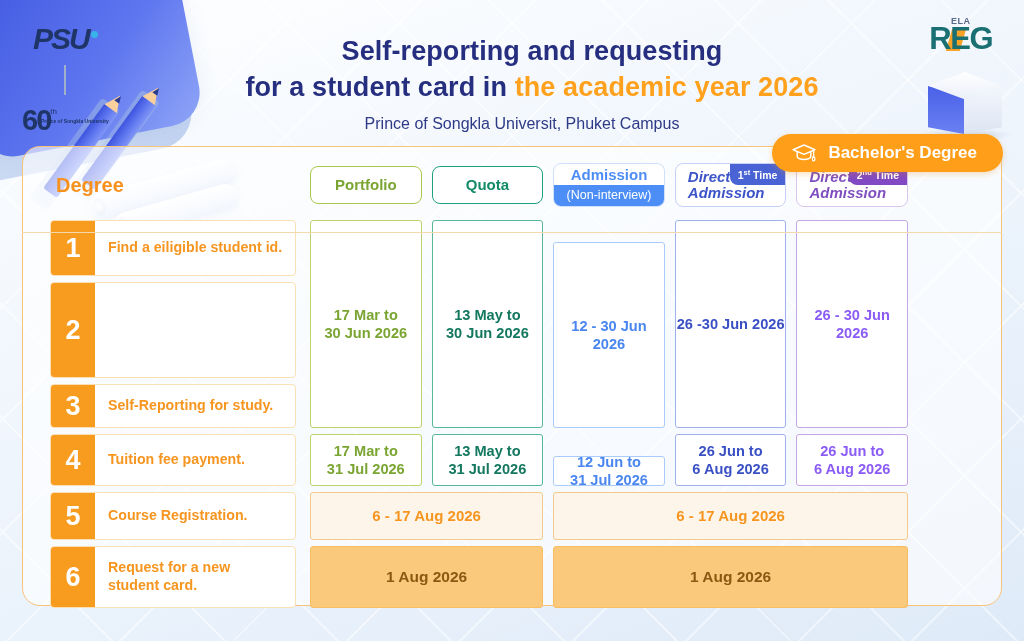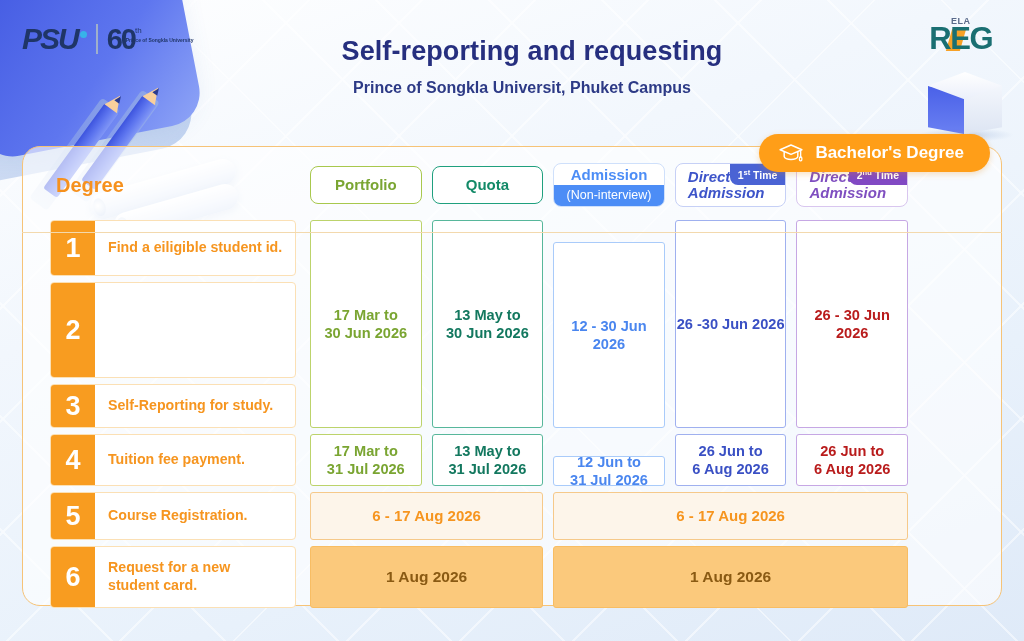--- a/index.html
+++ b/index.html
@@ -137,49 +137,50 @@
     color: #262f7f;
     line-height: 1.33;
     letter-spacing: .1px;
     margin-left: 40px;
   }
   .title .accent { color: #ffa11c; }
   .subtitle {
     margin-top: 9px;
     font-size: 16px;
     color: #2d3a86;
-    font-weight: bold;
+    font-weight: normal;
     padding-left: 20px;
   }
 
   
   .psu-logo {
     position: absolute;
     left: 22px; top: 22px;
     display: flex; align-items: center; gap: 9px;
     z-index: 6;
+    flex-direction: column;
   }
   .psu-mark { font-size: 30px; font-weight: bold; color: #1f3567; letter-spacing:-2px; font-style: italic; }
   .psu-dot { width:7px;height:7px;border-radius:50%;background:#37b3e9;display:inline-block;margin-left:2px;vertical-align:super;}
   .psu-div { width:2px; height:30px; background:#9fb0cb; }
   .psu-60 { display:flex; align-items:flex-start; }
   .psu-60 .num { font-size:29px; font-weight:bold; color:#1f3567; letter-spacing:-2px; }
   .psu-60 .th { font-size:8px; color:#1f3567; margin-top:3px; }
   .psu-60 .uni { font-size:5px; color:#1f3567; line-height:1.25; margin-top:14px; margin-left:-16px; font-weight:bold;}
 
   
   .reg-logo { position:absolute; right:32px; top:16px; text-align:center; z-index:6; }
   .reg-ela { font-size:9px; font-weight:bold; color:#5a6a8a; letter-spacing:.5px; }
   .reg-word { font-size:31px; font-weight:bold; color:#1a6f72; letter-spacing:-1.5px; line-height:.85; position:relative; }
   .reg-slash { position:absolute; left:20px; top:3px; width:14px; height:22px; background:#f7a127; transform: skewX(-16deg); z-index:-1; }
 
   
   .badge-bachelor {
     position: absolute;
-    right: 34px; top: 134px;
+    right: 21px; top: 134px;
     display: flex; align-items: center; gap: 11px;
     background: #ff9e18;
     color: #ffffff;
     padding: 9px 26px 9px 19px;
     border-radius: 22px;
     font-size: 17px;
     font-weight: bold;
     z-index: 7;
     box-shadow: 0 2px 6px rgba(230,140,20,.28);
   }
@@ -290,21 +291,21 @@
     border-radius: 3px;
     display: flex; align-items: center; justify-content: center;
     text-align: center;
     font-size: 14.6px; font-weight: bold;
     line-height: 1.25;
   }
   .c-portfolio { border-color: #bcd36b; color: #7aa532; }
   .c-quota     { border-color: #57b79b; color: #13785f; }
   .c-admission { border-color: #a9cbfa; color: #4a86ef; margin-top: 22px; }
   .c-direct1   { border-color: #9fb0ef; color: #3a50c4; }
-  .c-direct2   { border-color: #c6a7e4; color: #b91c1c; }
+  .c-direct2   { border-color: #c6a7e4; color: #8b5cf6; }
 
   .cell.merge-light {
     background: #fdf5ea;
     border-color: #f6c98a;
     color: #f6951f;
     font-size: 15px;
   }
   .cell.merge-solid {
     background: #fbc97c;
     border-color: #f8bd63;
@@ -360,20 +361,21 @@
   <div class="reg-logo">
     <div class="reg-ela">ELA</div>
     <div class="reg-word">
       <span class="reg-slash"></span><span>REG</span>
     </div>
   </div>
 
   <div class="header-text">
     <div class="title">
       <div>Self-reporting and requesting</div>
+      <div><span>for a student card in </span><span class="accent">the academic year 2026</span></div>
     </div>
     <div class="subtitle">Prince of Songkla Universit, Phuket Campus</div>
   </div>
 
   <div class="badge-bachelor">
     <svg class="cap-icon" viewBox="0 0 28 22">
       <path d="M14 2.2 26 7.4 14 12.6 2 7.4Z" fill="none" stroke="#ffffff" stroke-width="1.6" stroke-linejoin="round"></path>
       <path d="M6.5 9.6v5.2c0 1.9 3.4 3.4 7.5 3.4s7.5-1.5 7.5-3.4V9.6" fill="none" stroke="#ffffff" stroke-width="1.6" stroke-linejoin="round"></path>
       <path d="M24.6 8.4v7.2" stroke="#ffffff" stroke-width="1.5" stroke-linecap="round"></path>
       <rect x="23.3" y="15.4" width="2.6" height="4.2" rx="1.1" fill="none" stroke="#ffffff" stroke-width="1.4"></rect>

